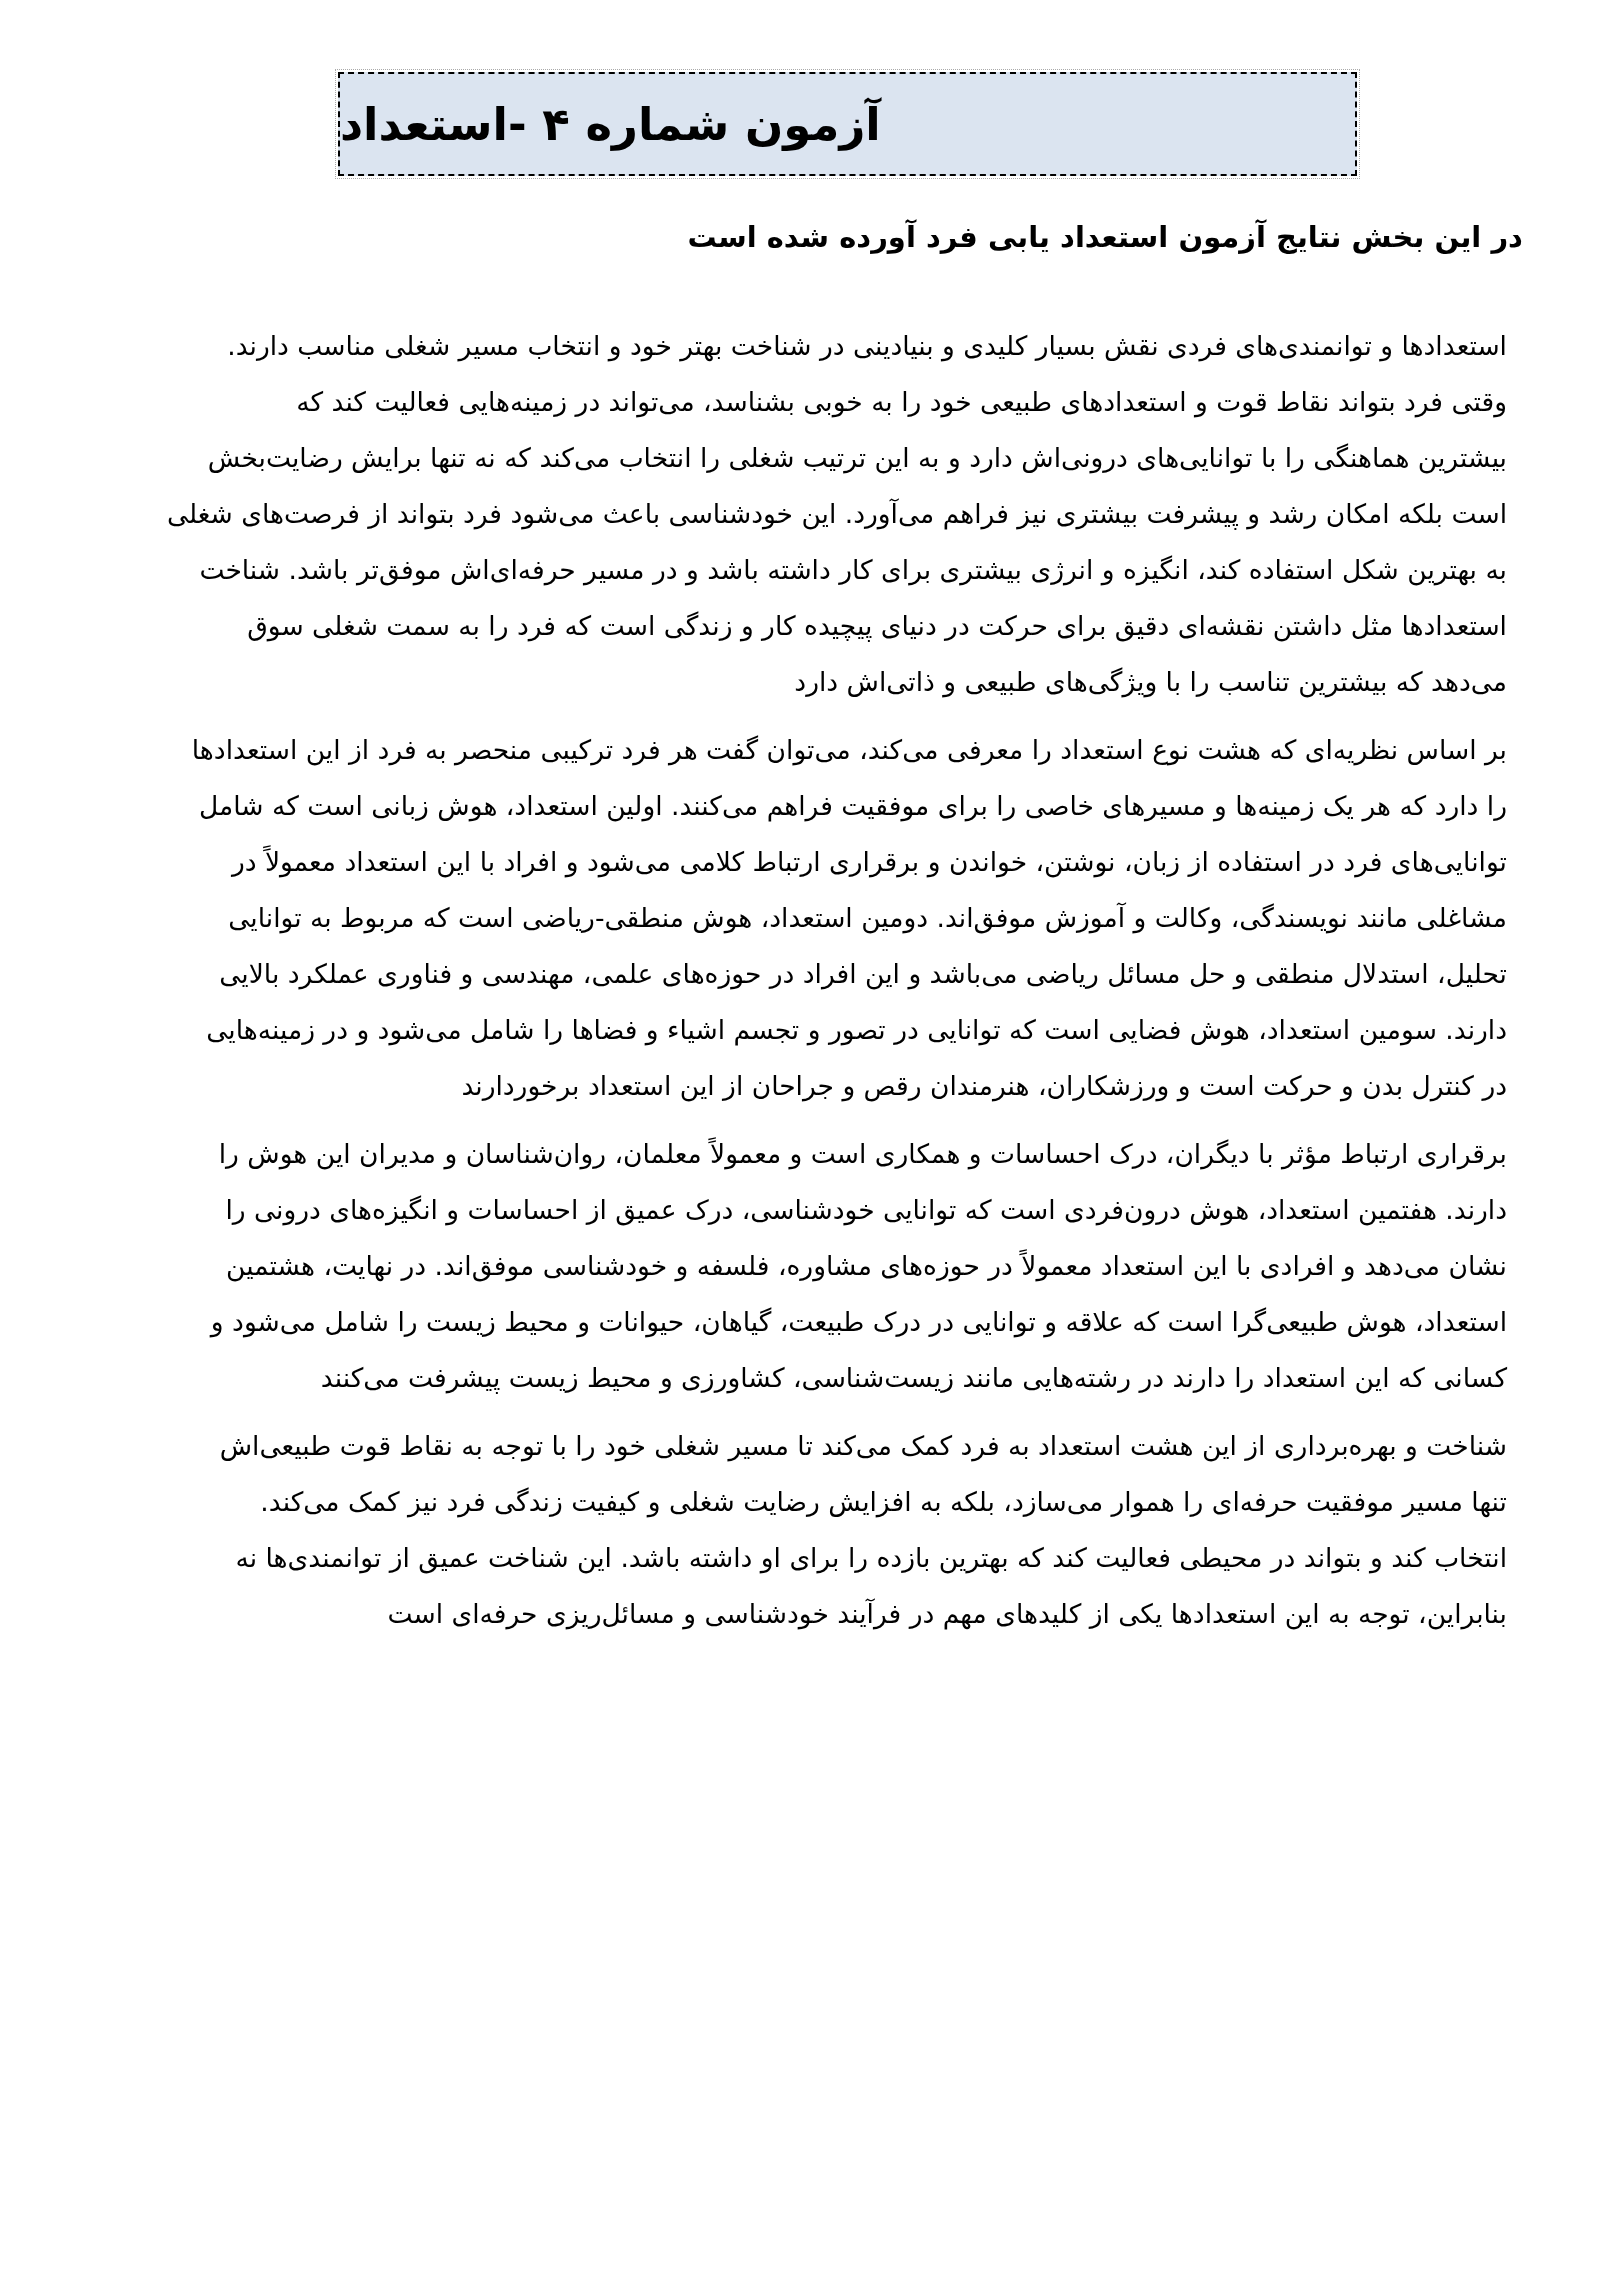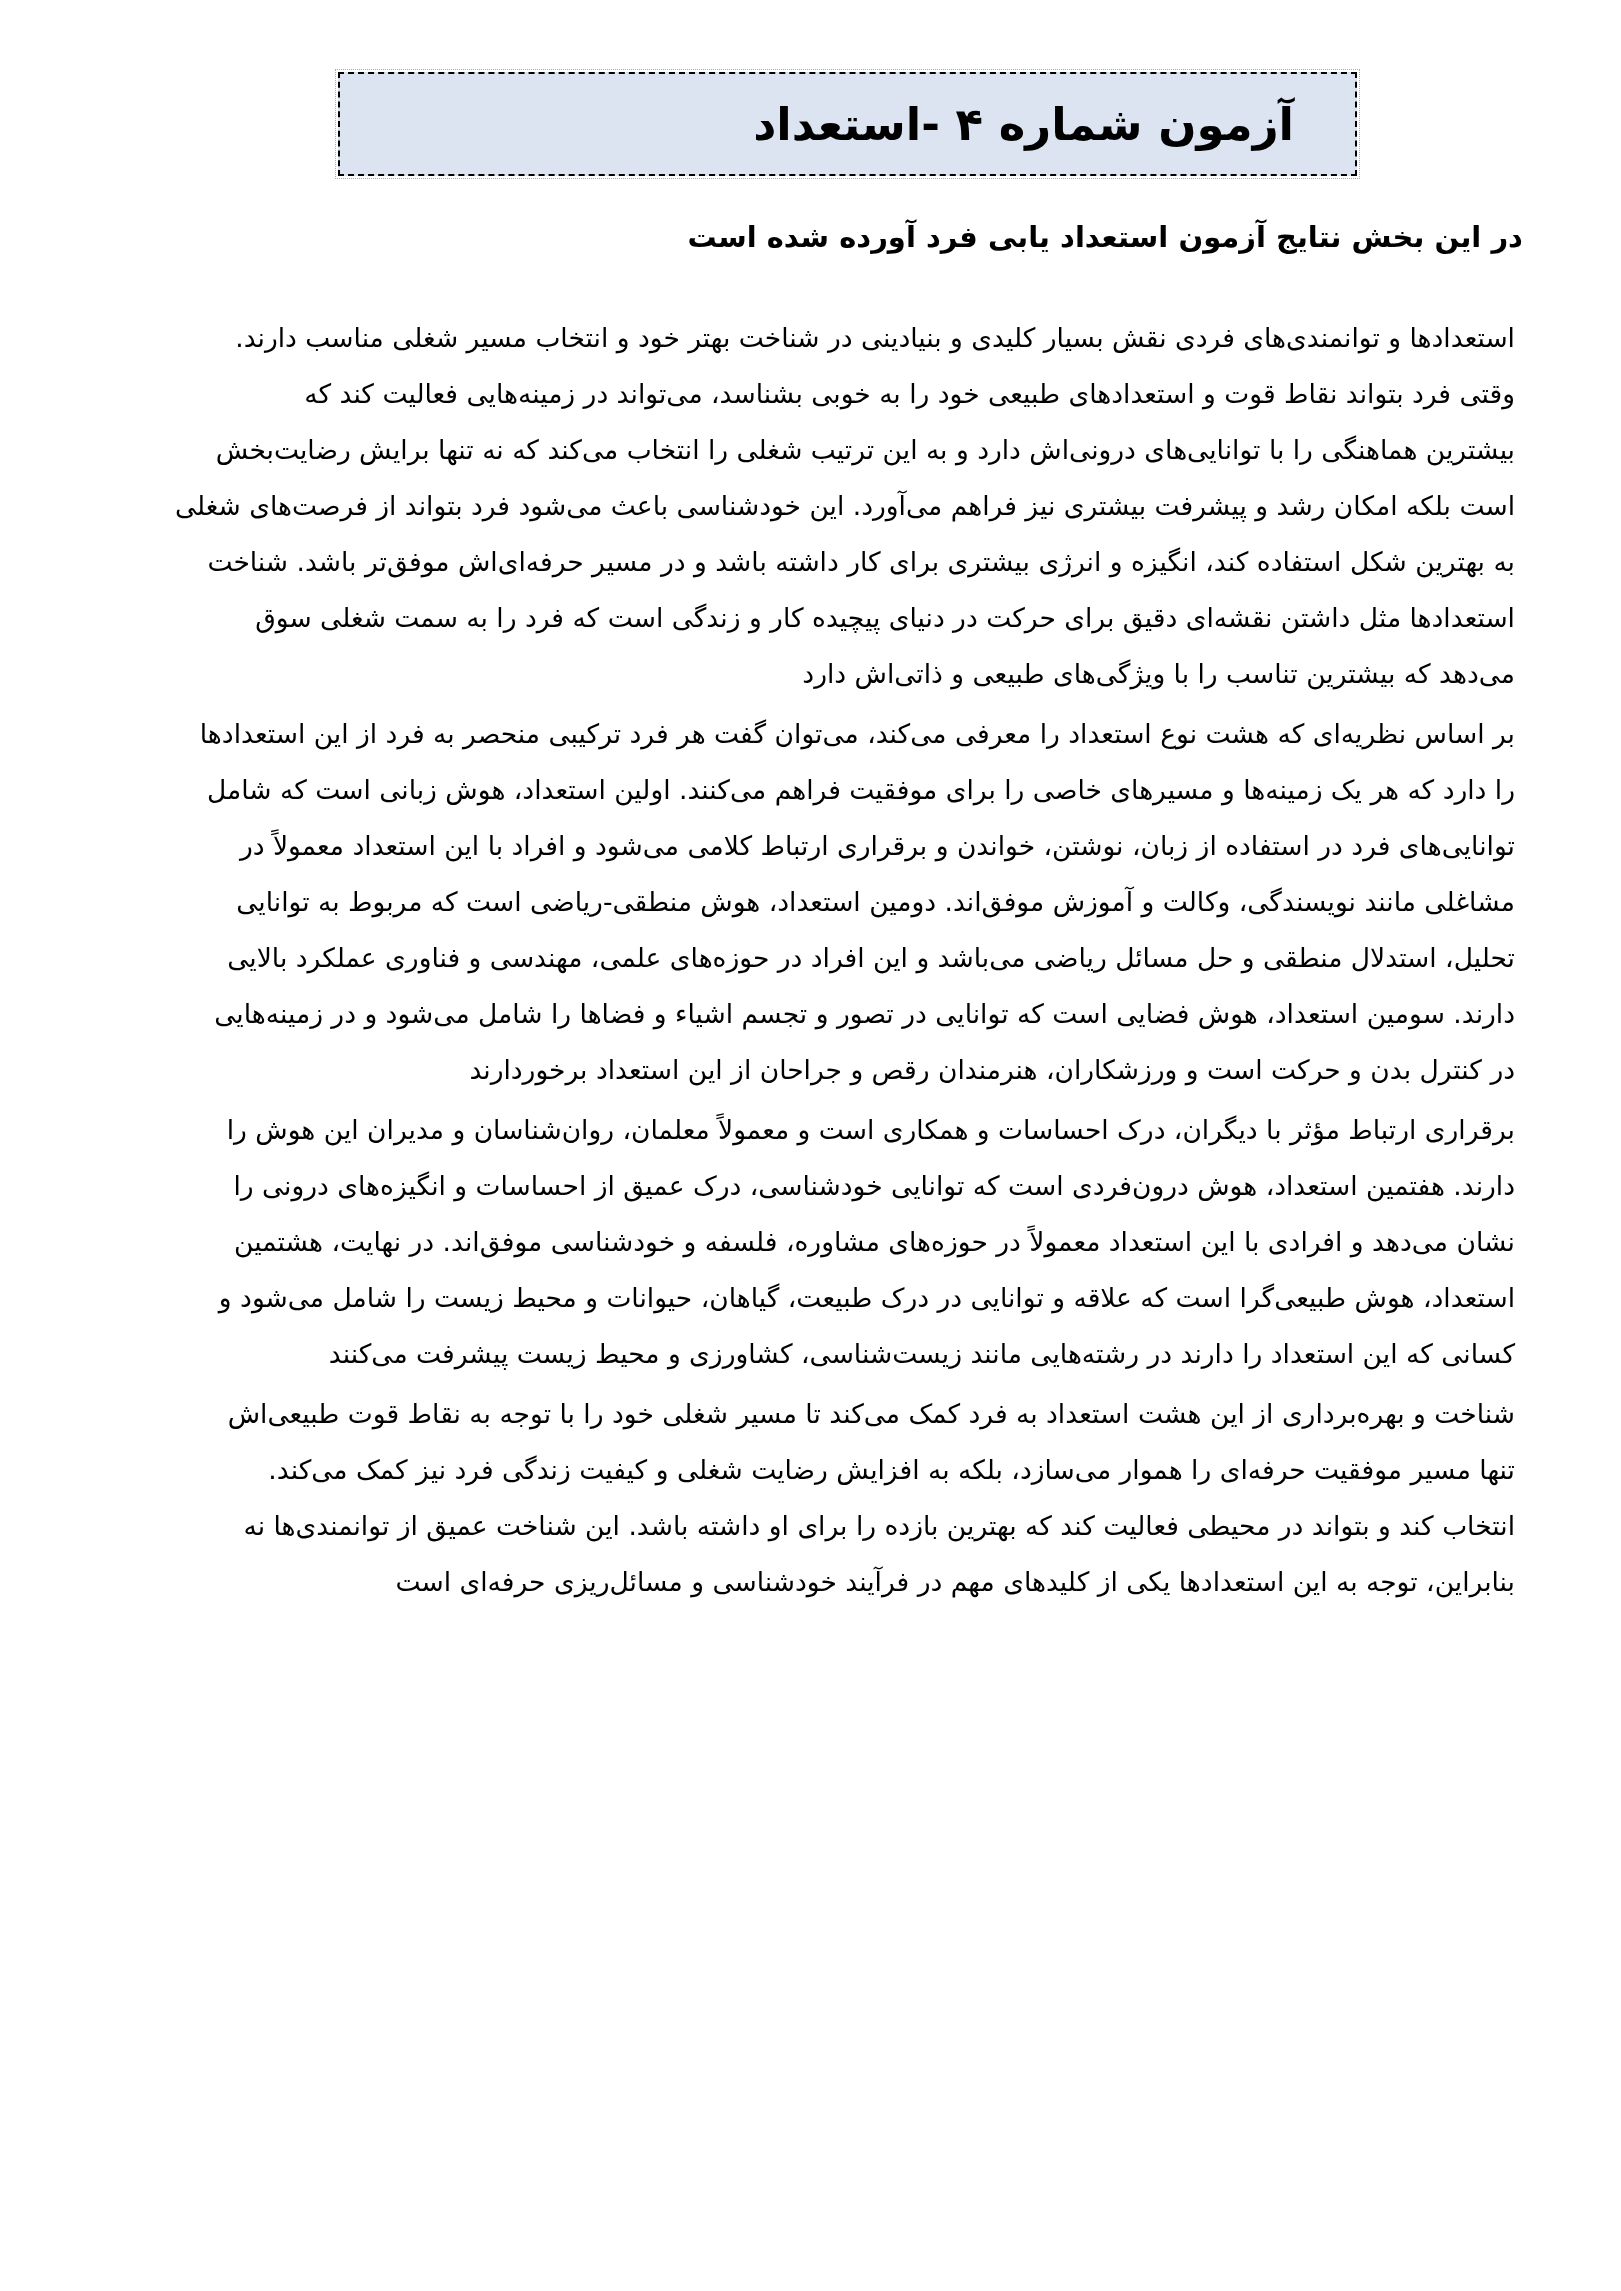--- a/index.html
+++ b/index.html
@@ -17,22 +17,22 @@
     position:absolute;
     left:338px;top:72px;
     width:1019px;height:104px;
     box-sizing:border-box;
     background:#dbe4f0;
     border:2.9px dashed #000;
     outline:1px dotted #aaa;
     outline-offset:2.9px;
     display:flex;
     align-items:center;
-    justify-content:flex-start; 
-    padding-right:61px;
+    justify-content:flex-end; 
+    padding-right:35px;
   }
   .title-text{
     font-size:45px;
     font-weight:bold;
     letter-spacing:0;
     white-space:nowrap;
   }
   .subtitle{
     position:absolute;
     top:220px;
@@ -43,21 +43,21 @@
     text-align:right;
     margin-left:44px;
   }
   .body-text{
     position:absolute;
     top:306px;
     right:102px;
     width:1411px;
     text-align:right;
   }
-  .para{margin:4px;padding:0;}
+  .para{margin:12px;padding:0;}
   .line{
     line-height:56px;
     font-size:26.5px;
     white-space:nowrap;
     text-align:right;
     overflow:visible;
   }
 </style>
 </head>
 <body>

